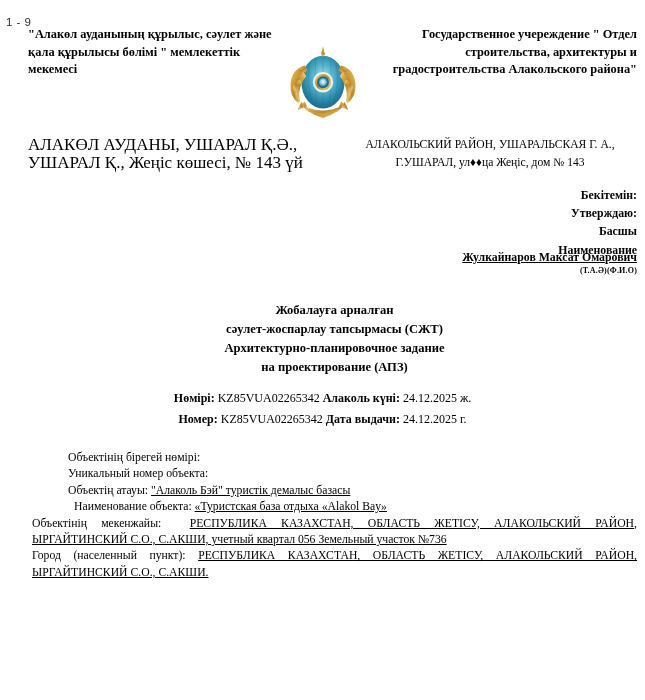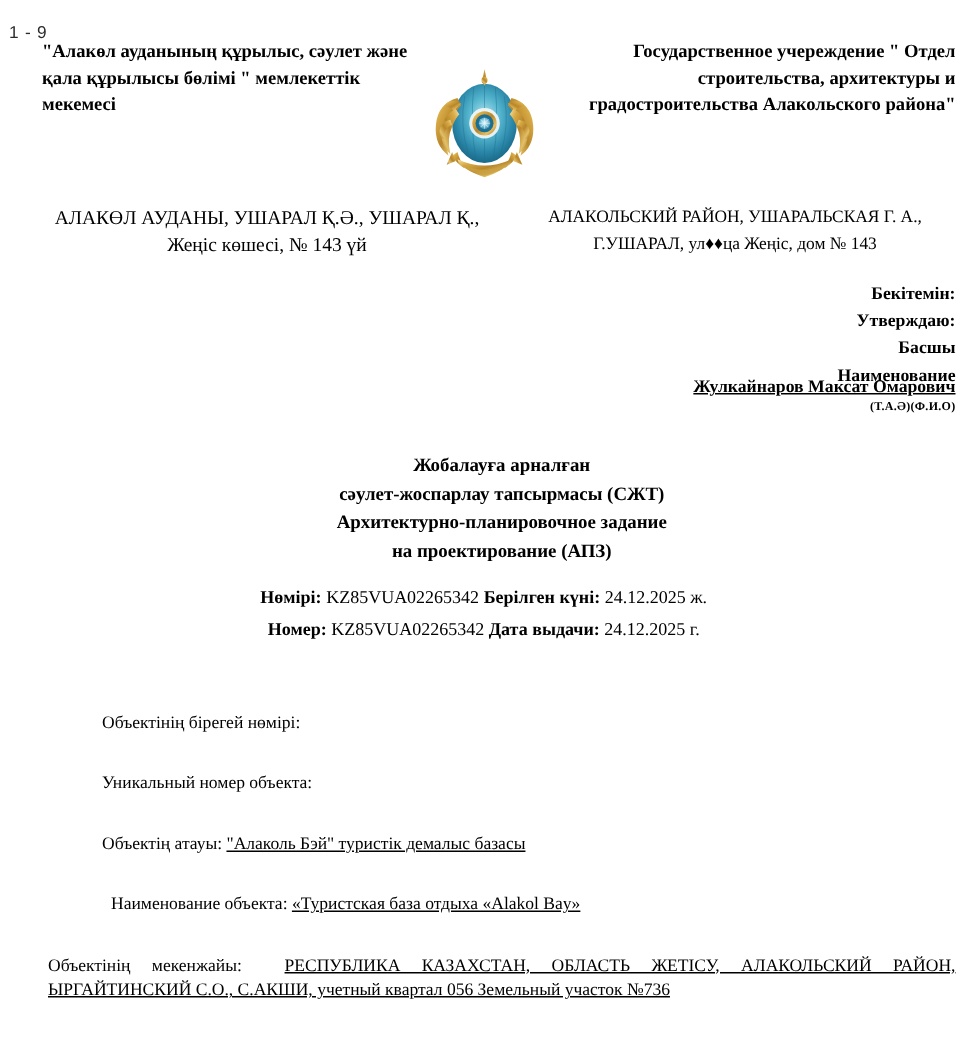--- a/index.html
+++ b/index.html
@@ -64,23 +64,23 @@
     width: 72px;
     height: 92px;
   }
 
   
   .addr-left {
     position: absolute;
     left: 28px;
     top: 136px;
     width: 300px;
-    font-size: 13px;
+    font-size: 17px;
     line-height: 18px;
-    text-align: center;
+    text-align: left;
   }
   .addr-right {
     position: absolute;
     left: 340px;
     top: 136px;
     width: 300px;
     font-size: 11.6px;
     line-height: 18px;
     text-align: center;
   }
@@ -149,21 +149,20 @@
     position: absolute;
     left: 0;
     top: 450px;
     width: 645px;
     font-size: 11.7px;
   }
   .field-row {
     margin-bottom: 0px;
     line-height: 16.4px;
     padding: 0 8px 0 0;
-    margin-top: 24px;
   }
   .field-row.indent  { text-indent: 0; padding-left: 68px; }
   .field-row.indent2 { text-indent: 0; padding-left: 74px; }
   .field-row.justify {
     padding-left: 32px;
     text-align: justify;
     text-align-last: left;
   }
   .field-label { white-space: pre; }
   .field-value { text-decoration: underline; }
@@ -277,30 +276,31 @@
   <div>Жобалауға арналған</div>
   <div>сәулет-жоспарлау тапсырмасы (СЖТ)</div>
   <div>Архитектурно-планировочное задание</div>
   <div>на проектирование (АПЗ)</div>
 </div>
 
 <div class="doc-number">
   <div>
     <b>Нөмірі:</b>
     <span>KZ85VUA02265342</span>
-    <b>Берілген күні:</b>
+    <b>Алаколь күні:</b>
     <span>24.12.2025 ж.</span>
   </div>
   <div>
     <b>Номер:</b>
     <span>KZ85VUA02265342</span>
     <b>Дата выдачи:</b>
     <span>24.12.2025 г.</span>
   </div>
 </div>
 
 <div class="fields" id="fields-container">
     <div class="field-row indent"><span class="field-label">Объектінің бірегей нөмірі:</span></div>
     <div class="field-row indent"><span class="field-label">Уникальный номер объекта:</span></div>
     <div class="field-row indent"><span class="field-label">Объектің атауы: </span><span class="field-value">"Алаколь Бэй" туристік демалыс базасы</span></div>
     <div class="field-row indent2"><span class="field-label">Наименование объекта: </span><span class="field-value">«Туристская база отдыха «Alakol Bay»</span></div>
     <div class="field-row justify"><span class="field-label">Объектінің мекенжайы:  </span><span class="field-value">РЕСПУБЛИКА КАЗАХСТАН, ОБЛАСТЬ ЖЕТІСУ, АЛАКОЛЬСКИЙ РАЙОН, ЫРГАЙТИНСКИЙ С.О., С.АКШИ, учетный квартал 056 Земельный участок №736</span></div>
+    <div class="field-row justify"><span class="field-label">Город (населенный пункт): </span><span class="field-value">РЕСПУБЛИКА КАЗАХСТАН, ОБЛАСТЬ ЖЕТІСУ, АЛАКОЛЬСКИЙ РАЙОН, ЫРГАЙТИНСКИЙ С.О., С.АКШИ.</span></div>
   </div>
 
 </body></html>

